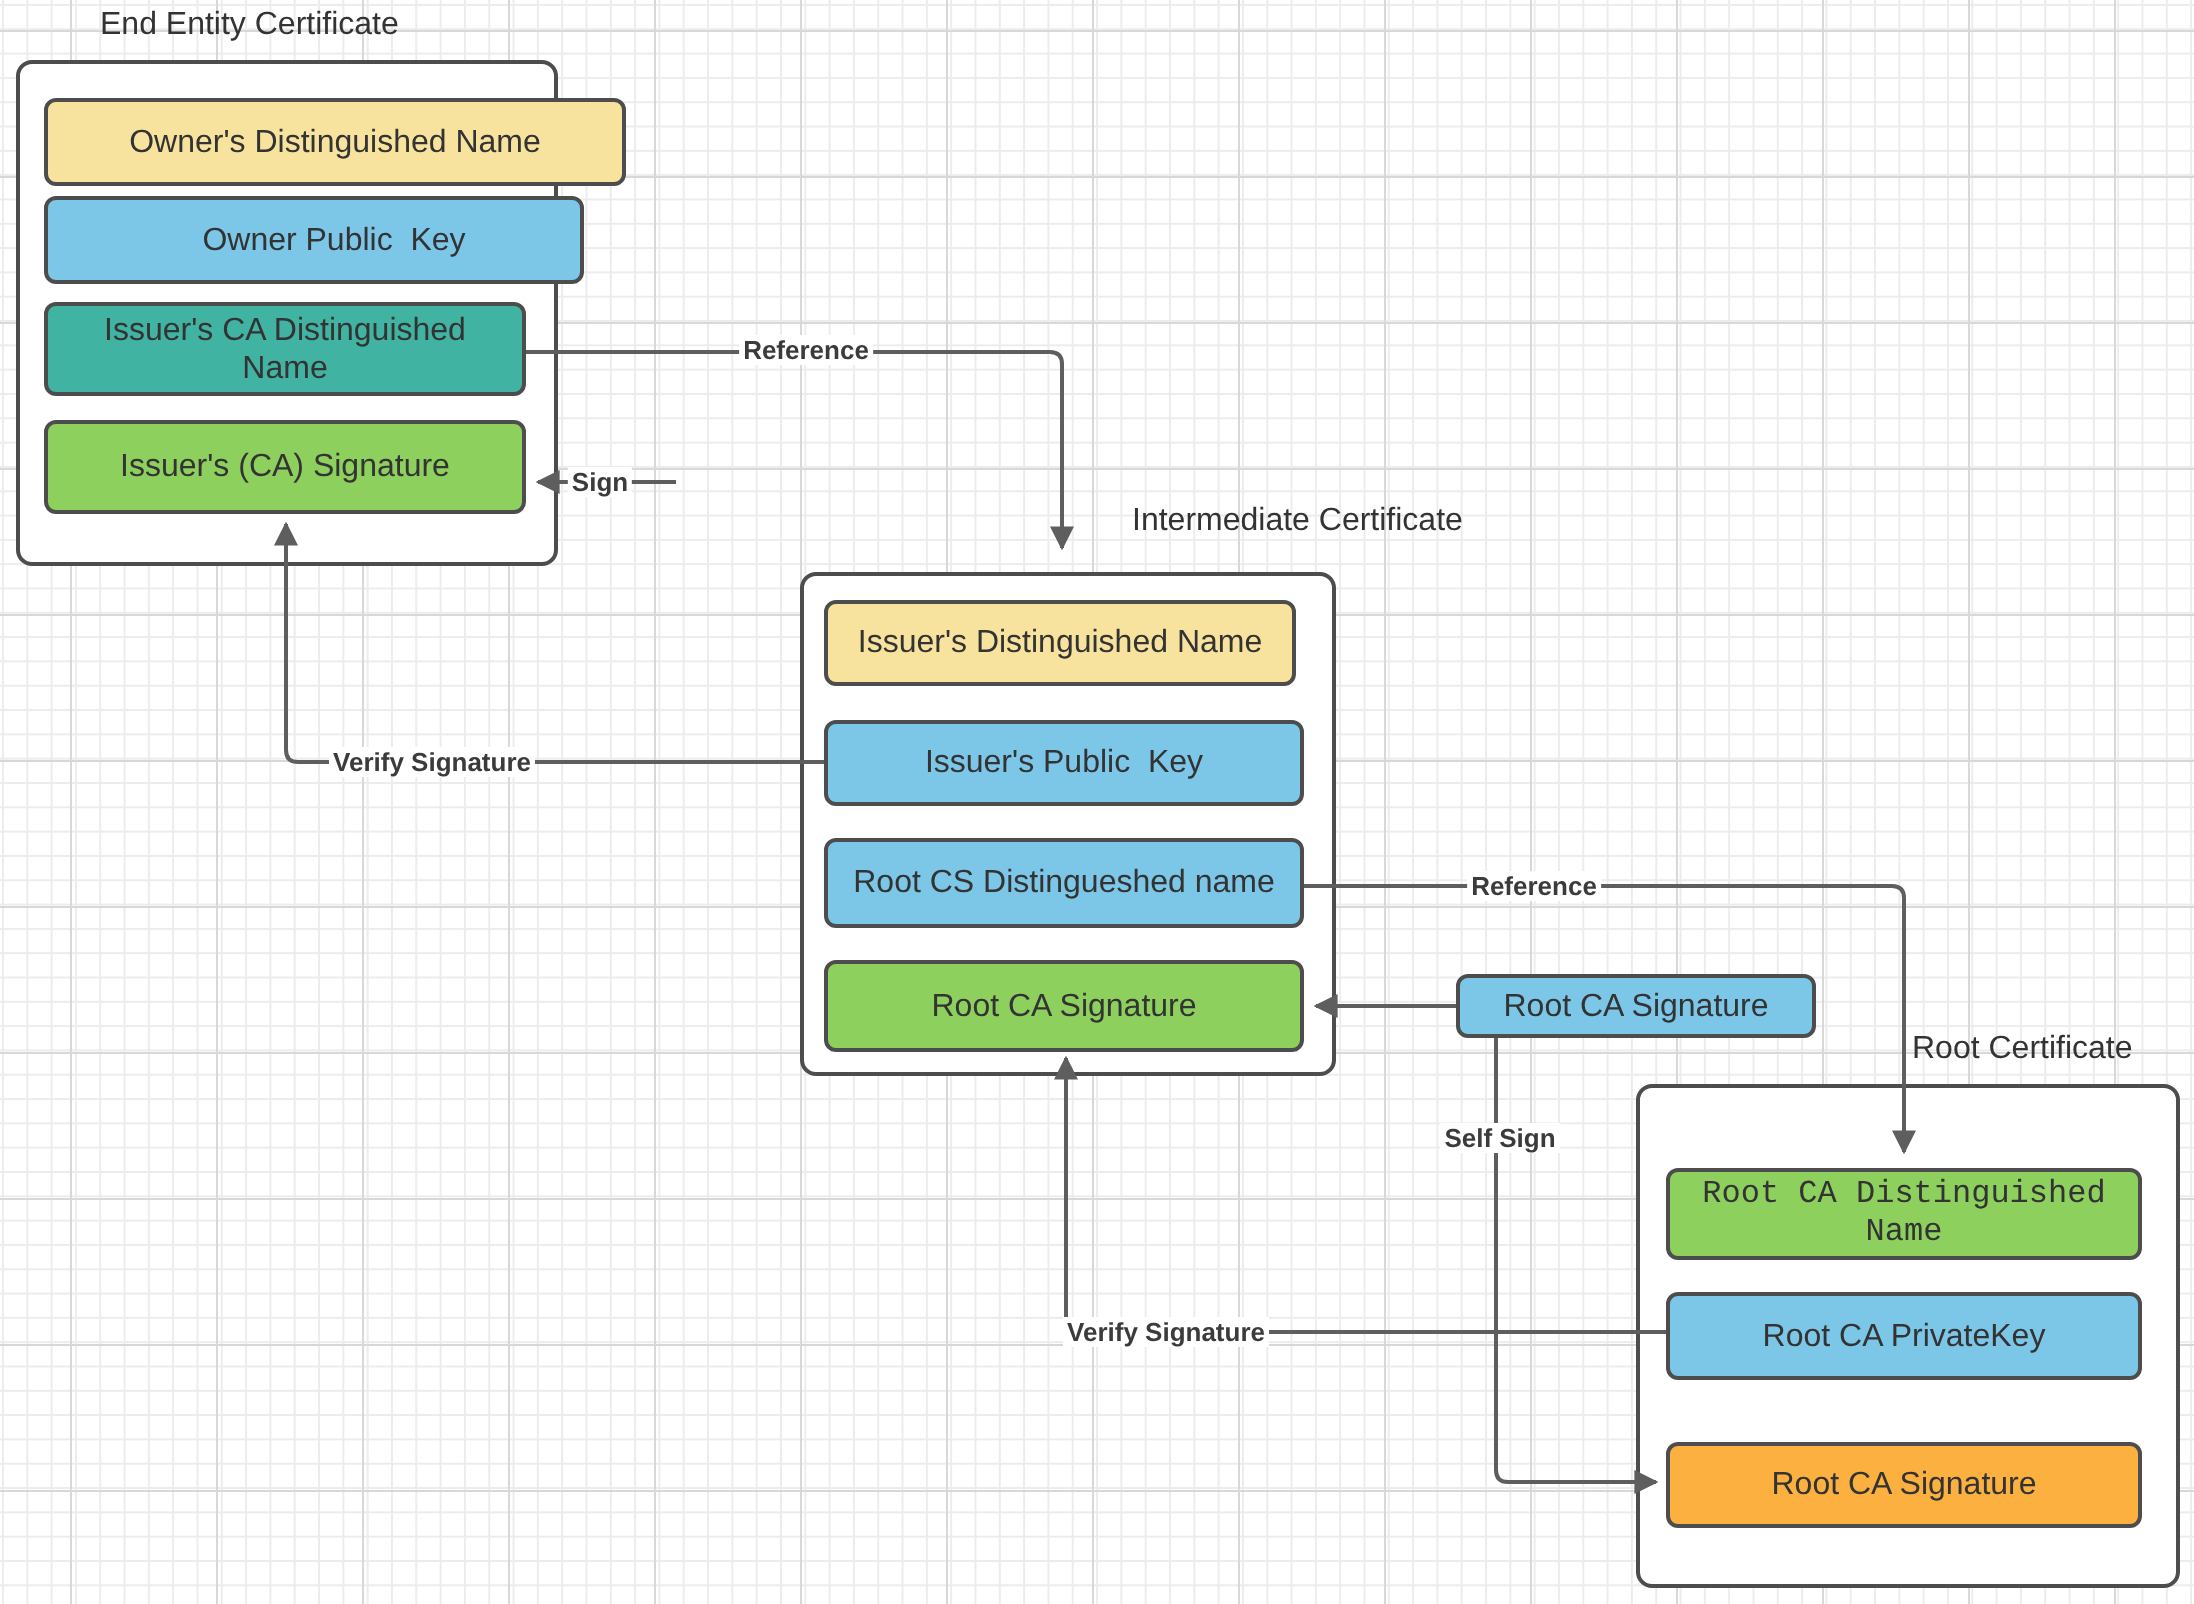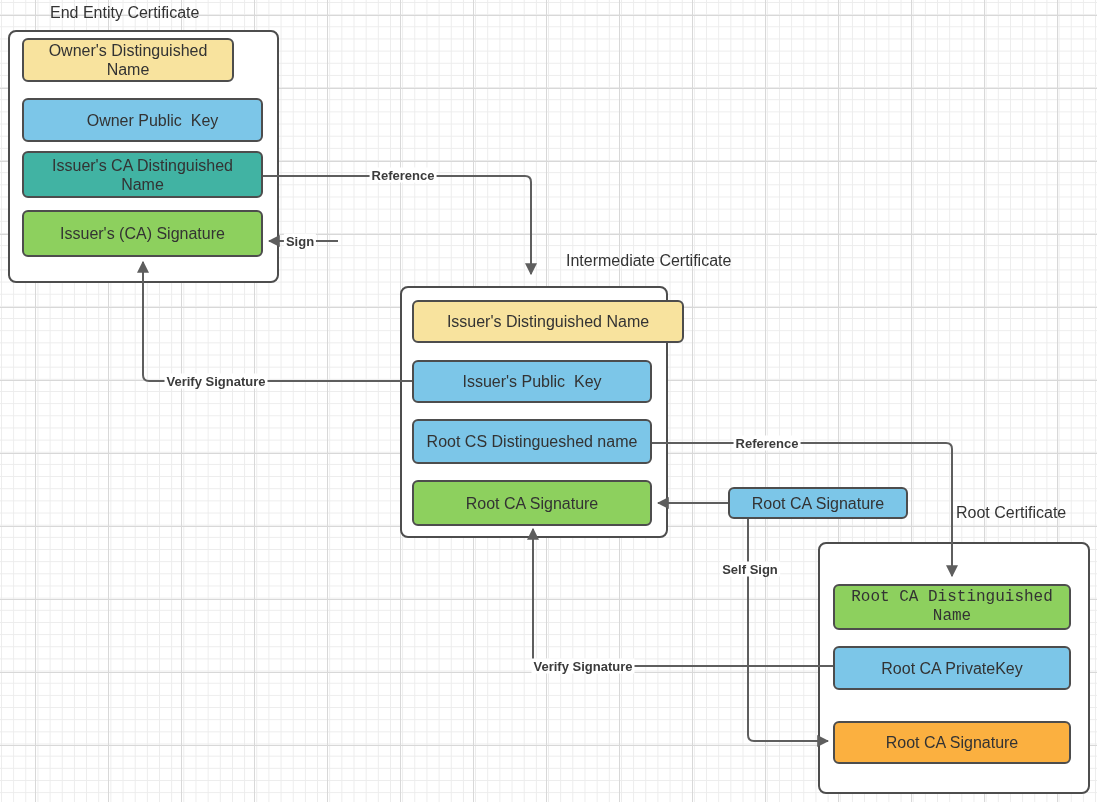--- a/index.html
+++ b/index.html
@@ -73,31 +73,31 @@
     white-space: nowrap;
   }
 </style>
 </head>
 <body>
 
 <div class="canvas">
 
   <div class="group-title" style="left:50px; top:4px;">End Entity Certificate</div>
   <div class="group-title" style="left:566px; top:252px;">Intermediate Certificate</div>
-  <div class="group-title" style="left:956px; top:504px;text-align:right;">Root Certificate</div>
+  <div class="group-title" style="left:956px; top:516px;text-align:right;">Root Certificate</div>
 
   <div class="container" style="left:8px; top:30px; width:271px; height:253px;"></div>
-  <div class="node" style="left: 22px; top: 38px; width: 212px; height: 44px; background: rgb(248, 227, 158);">Owner's Distinguished Name</div>
-  <div class="node" style="left: 22px; top: 98px; width: 241px; height: 44px; background: rgb(124, 198, 232); padding-left: 30px;">Owner Public  Key</div>
+  <div class="node" style="left: 22px; top: 49px; width: 291px; height: 44px; background: rgb(248, 227, 158);">Owner's Distinguished Name</div>
+  <div class="node" style="left: 22px; top: 98px; width: 270px; height: 44px; background: rgb(124, 198, 232); padding-left: 30px;">Owner Public  Key</div>
   <div class="node" style="left: 22px; top: 151px; width: 241px; height: 47px; background: rgb(65, 179, 163);">Issuer's CA Distinguished Name</div>
   <div class="node" style="left: 22px; top: 210px; width: 241px; height: 47px; background: rgb(141, 208, 94);">Issuer's (CA) Signature</div>
 
 
   <div class="container" style="left:400px; top:286px; width:268px; height:252px;"></div>
-  <div class="node" style="left: 412px; top: 300px; width: 272px; height: 43px; background: rgb(248, 227, 158);">Issuer's Distinguished Name</div>
+  <div class="node" style="left: 412px; top: 300px; width: 236px; height: 43px; background: rgb(248, 227, 158);">Issuer's Distinguished Name</div>
   <div class="node" style="left: 412px; top: 419px; width: 240px; height: 45px; background: rgb(124, 198, 232);">Root CS Distingueshed name</div>
   <div class="node" style="left: 412px; top: 360px; width: 240px; height: 43px; background: rgb(124, 198, 232);">Issuer's Public  Key</div>
   <div class="node" style="left: 412px; top: 480px; width: 240px; height: 46px; background: rgb(141, 208, 94);">Root CA Signature</div>
 
   <div class="node" style="left: 728px; top: 487px; width: 180px; height: 32px; background: rgb(124, 198, 232);">Root CA Signature</div>
 
   <div class="container" style="left:818px; top:542px; width:272px; height:252px;"></div>
   <div class="node" style="left: 833px; top: 584px; width: 238px; height: 46px; background: rgb(141, 208, 94); font-family: Liberation Mono, monospace;">Root CA Distinguished Name</div>
   <div class="node" style="left: 833px; top: 646px; width: 238px; height: 44px; background: rgb(124, 198, 232);">Root CA PrivateKey</div>
   <div class="node" style="left: 833px; top: 721px; width: 238px; height: 43px; background: rgb(251, 176, 64);">Root CA Signature</div>

